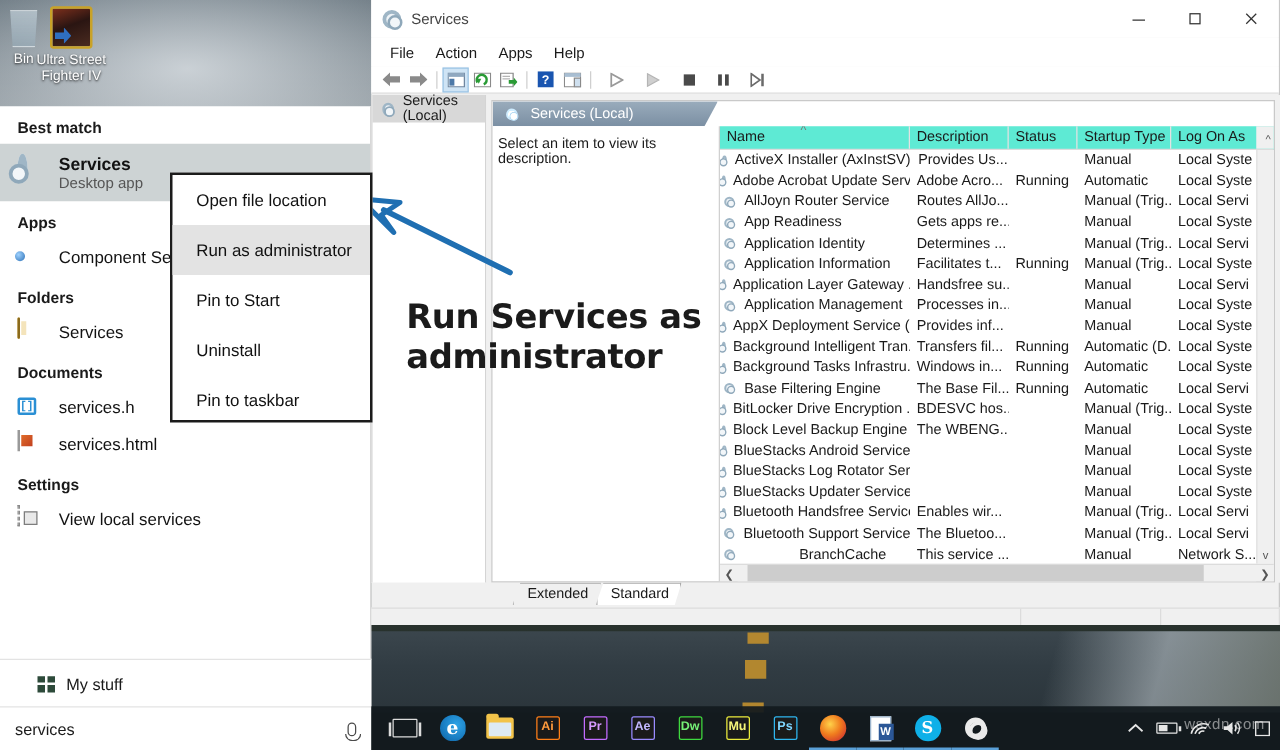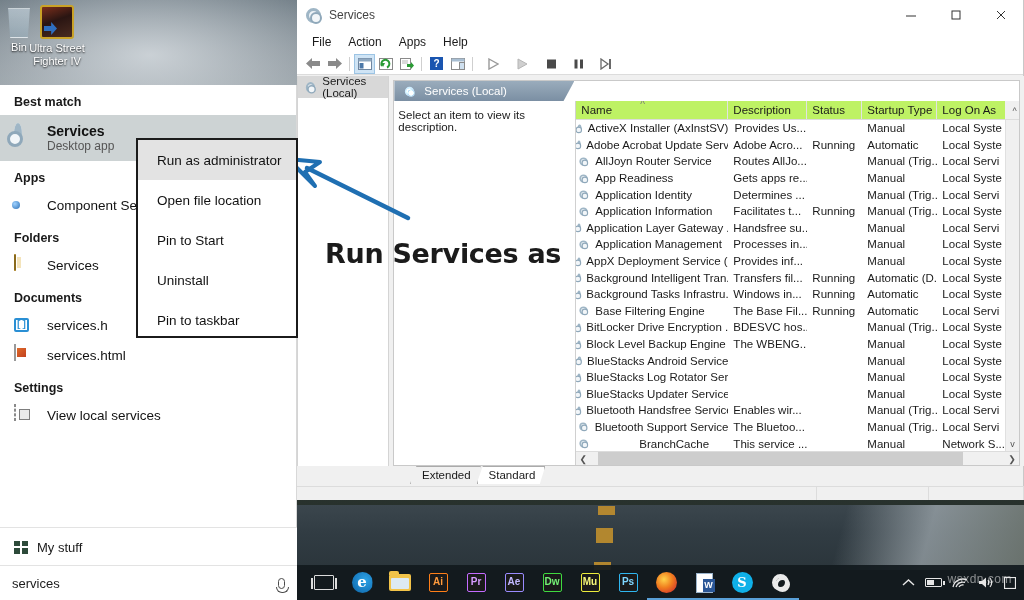--- a/index.html
+++ b/index.html
@@ -141,21 +141,21 @@
   .settings-icon::after{
     content:"";position:absolute;left:4px;top:4px;width:9px;height:9px;
     border:1px solid #7d7d7d;background:#e9e9e9;
   }
 
   
   #startbottom {
     position:absolute; left:0; bottom:0; width:297px; height:73px;
     border-top:1px solid #e3e3e3; background:#fff;
   }
-  .mystuff-row{ display:flex; height:38px; }
+  .mystuff-row{ display:flex; height:38px;margin-left:16px; }
   .ms-btn{
     flex:1; display:flex; align-items:center; gap:9px; padding-left:14px;
     font-size:13px; color:#1a1a1a;
   }
   .ms-btn + .ms-btn{ border-left:1px solid #e3e3e3; }
   .win-glyph{
     width:14px;height:13px;display:grid;grid-template-columns:1fr 1fr;grid-template-rows:1fr 1fr;gap:1.5px;
   }
   .win-glyph i{ background:#2d4a3a; display:block; }
   .mag{
@@ -234,21 +234,21 @@
     font-size:11.5px; color:#fff; width:180px;
     clip-path: polygon(0 0, 100% 0, 94% 100%, 0 100%);
   }
   .rp-cols{ display:flex; flex:1; min-height:0; }
   .desc-col{
     width:182px; border-right:1px solid #d0d0d0; padding:8px 6px 0 4px;
     font-size:11.5px; color:#1a1a1a;
   }
   .list-col{ flex:1; display:flex; flex-direction:column; min-width:0; }
   .lc-head{
-    display:flex; height:19px; background:#bef264; border-bottom:1px solid #dcdcdc;
+    display:flex; height:19px; background:#5eead4; border-bottom:1px solid #dcdcdc;
     font-size:11.5px; color:#1a1a1a; position:relative;
   }
   .lc-head div{
     padding-left:5px; line-height:19px; border-right:1px solid #e2e2e2;
     overflow:hidden; white-space:nowrap;
   }
   .rowwrap{ flex:1; overflow:hidden; }
   .lrow{ display:flex; height:16.6px; font-size:11.5px; color:#1a1a1a; align-items:center; }
   .lrow div{ padding-left:5px; overflow:hidden; white-space:nowrap; text-overflow:clip; }
   .c-name{ display:flex!important; align-items:center; gap:4px; padding-left:3px!important; }
@@ -817,33 +817,34 @@
       </div>
     </div>
     <div id="searchbox">
       <span class="sv">services</span>
       <span class="mic"></span>
     </div>
   </div>
 </div>
 
 <div id="ctxmenu">
+    <div class="ctx-item">Open file location</div>
     <div class="ctx-item sel">Run as administrator</div>
-    <div class="ctx-item">Open file location</div>
     <div class="ctx-item">Pin to Start</div>
     <div class="ctx-item">Uninstall</div>
     <div class="ctx-item">Pin to taskbar</div>
   </div>
 
 <svg id="arrow-svg" width="145" height="80">
   <line x1="133" y1="68" x2="32" y2="18" stroke="#1f6fb2" stroke-width="4.5" stroke-linecap="round"></line>
   <polygon points="13,9 45,12 30,22 40,36" fill="none" stroke="#1f6fb2" stroke-width="4" stroke-linejoin="round"></polygon>
 </svg>
 <div id="overlay-text">
   <div>Run Services as</div>
+  <div>administrator</div>
 </div>
 
 <div id="taskbar">
   <div class="tk">
       <span class="taskview"></span>
     </div>
   <div class="tk">
       <span class="edge">e</span>
     </div>
   <div class="tk">

